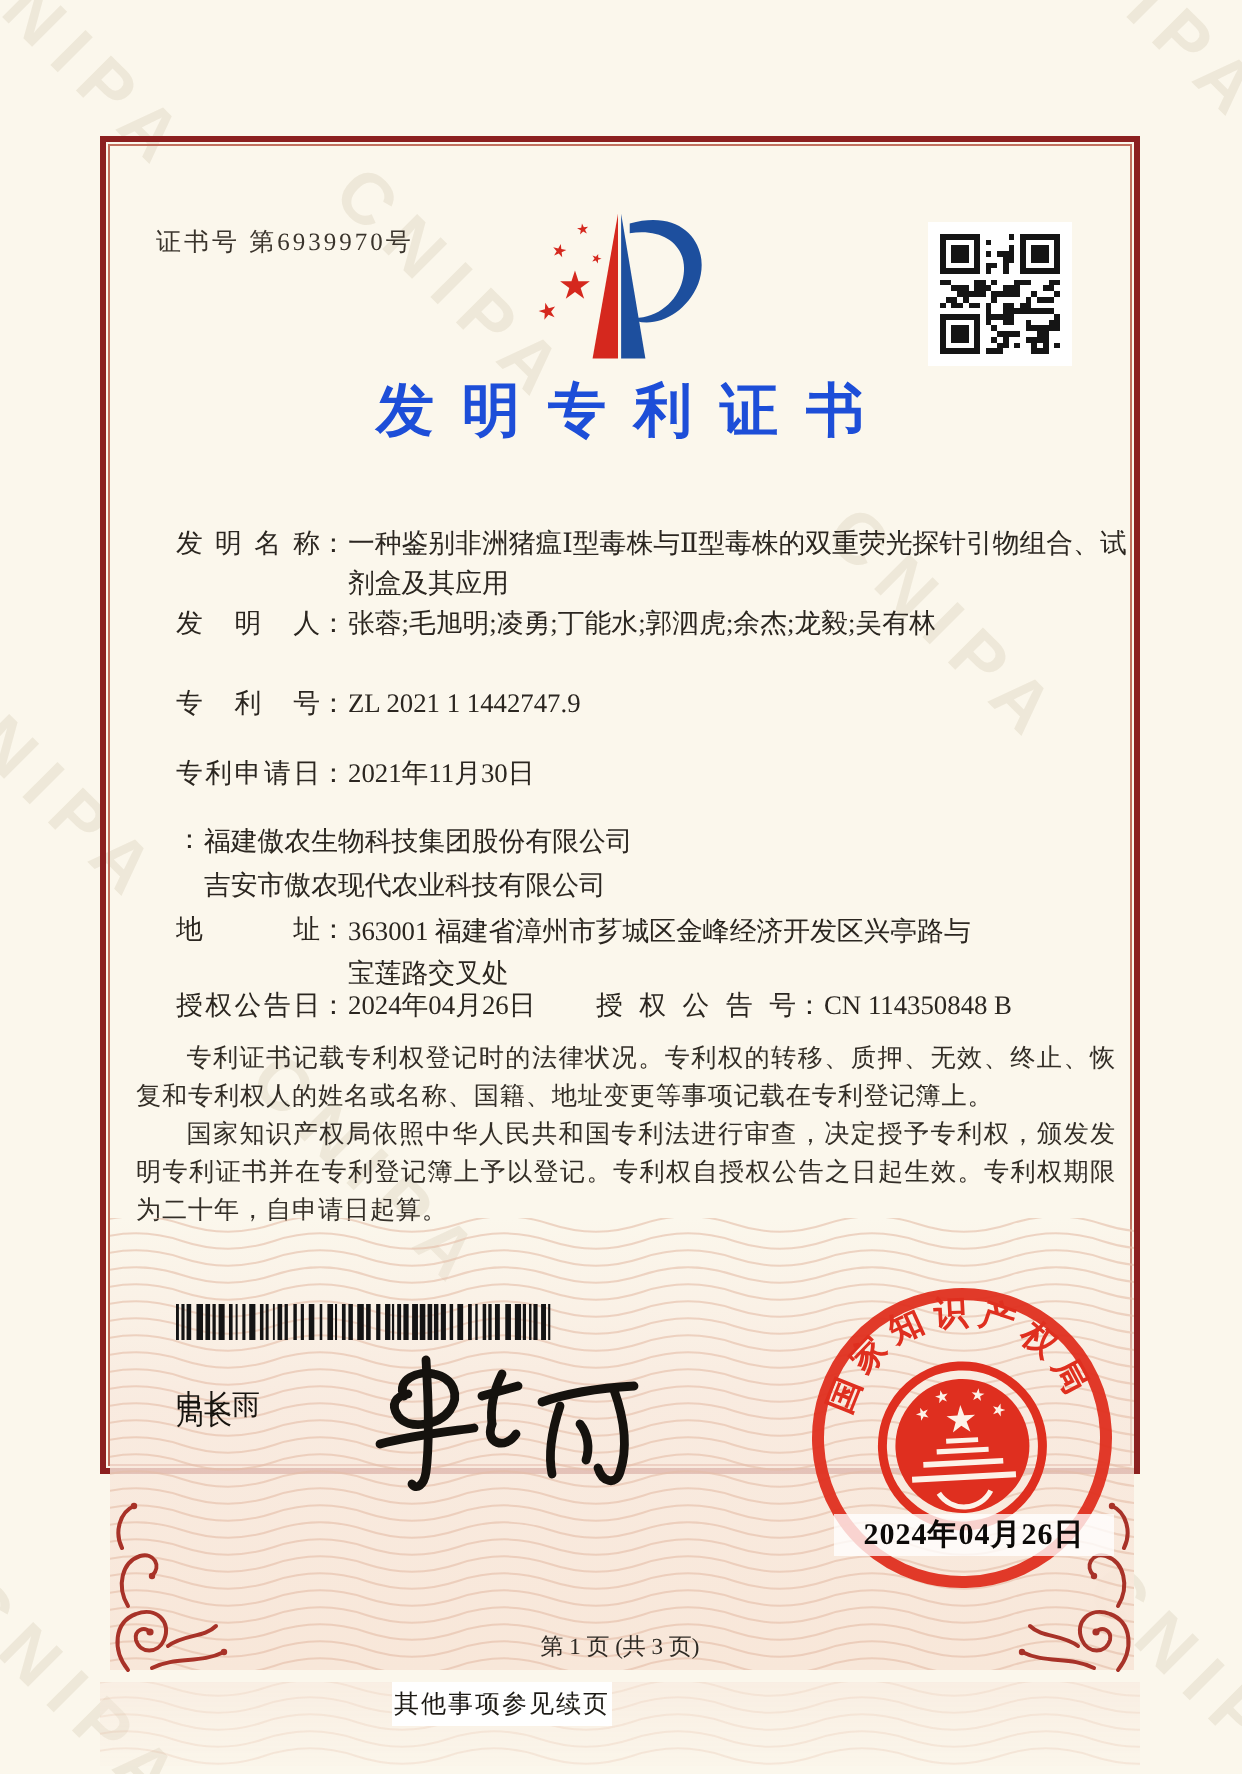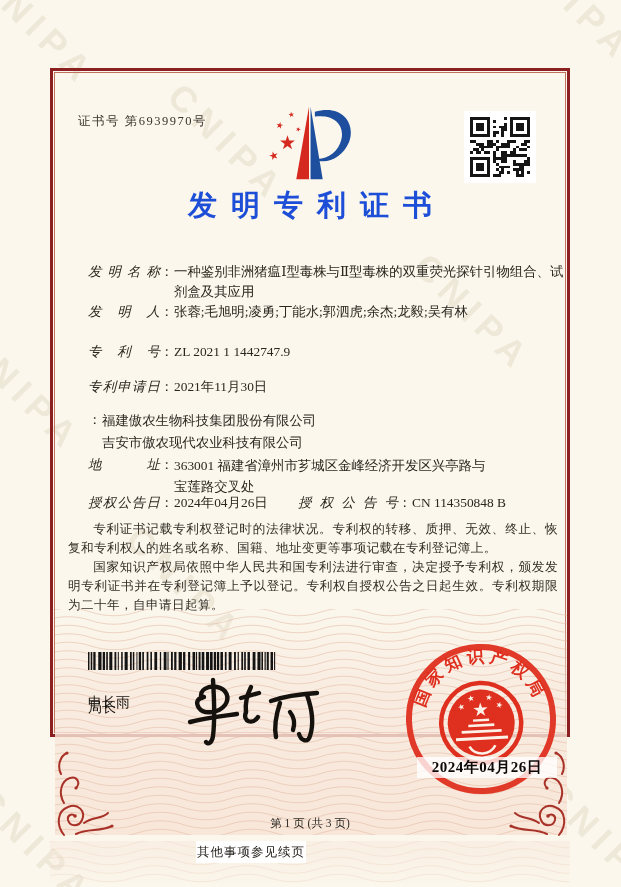--- a/index.html
+++ b/index.html
@@ -24,21 +24,21 @@
   }
   .cert-no{position:absolute;left:25px;top:42px;font-size:12.5px;letter-spacing:1.5px;color:#3a342c;}
   .logo{position:absolute;left:212px;top:33px;width:88px;height:80px;}
   .qr-box{position:absolute;left:411px;top:40px;width:72px;height:72px;background:#ffffff;}
   .qr-box svg{position:absolute;left:6px;top:6px;width:60px;height:60px;}
   .title{
     position:absolute;left:0;top:115px;width:100%;text-align:center;
     font-size:29px;font-weight:bold;letter-spacing:14px;text-indent:14px;color:#1d4ed8;
   }
   .frow{position:absolute;left:35px;font-size:13.4px;line-height:20px;display:flex;color:#2b2620;}
-  .flabel{display:inline-block;width:72px;text-align:justify;text-align-last:justify;flex:none;font-style:italic;}
+  .flabel{display:inline-block;width:72px;text-align:justify;text-align-last:justify;flex:none;}
   .fcolon{display:inline-block;width:14px;flex:none;}
   .fval{display:inline-block;}
   .fval .vline{display:block;}
   .legal{
     position:absolute;left:15px;top:449px;width:490px;font-size:12.6px;line-height:19px;
     text-align:justify;letter-spacing:0.4px;color:#332e27;
   }
   .legal p{margin:0;text-indent:2em;}
   .wave-panel{
     position:absolute;left:2px;top:538px;width:512px;height:226px;

